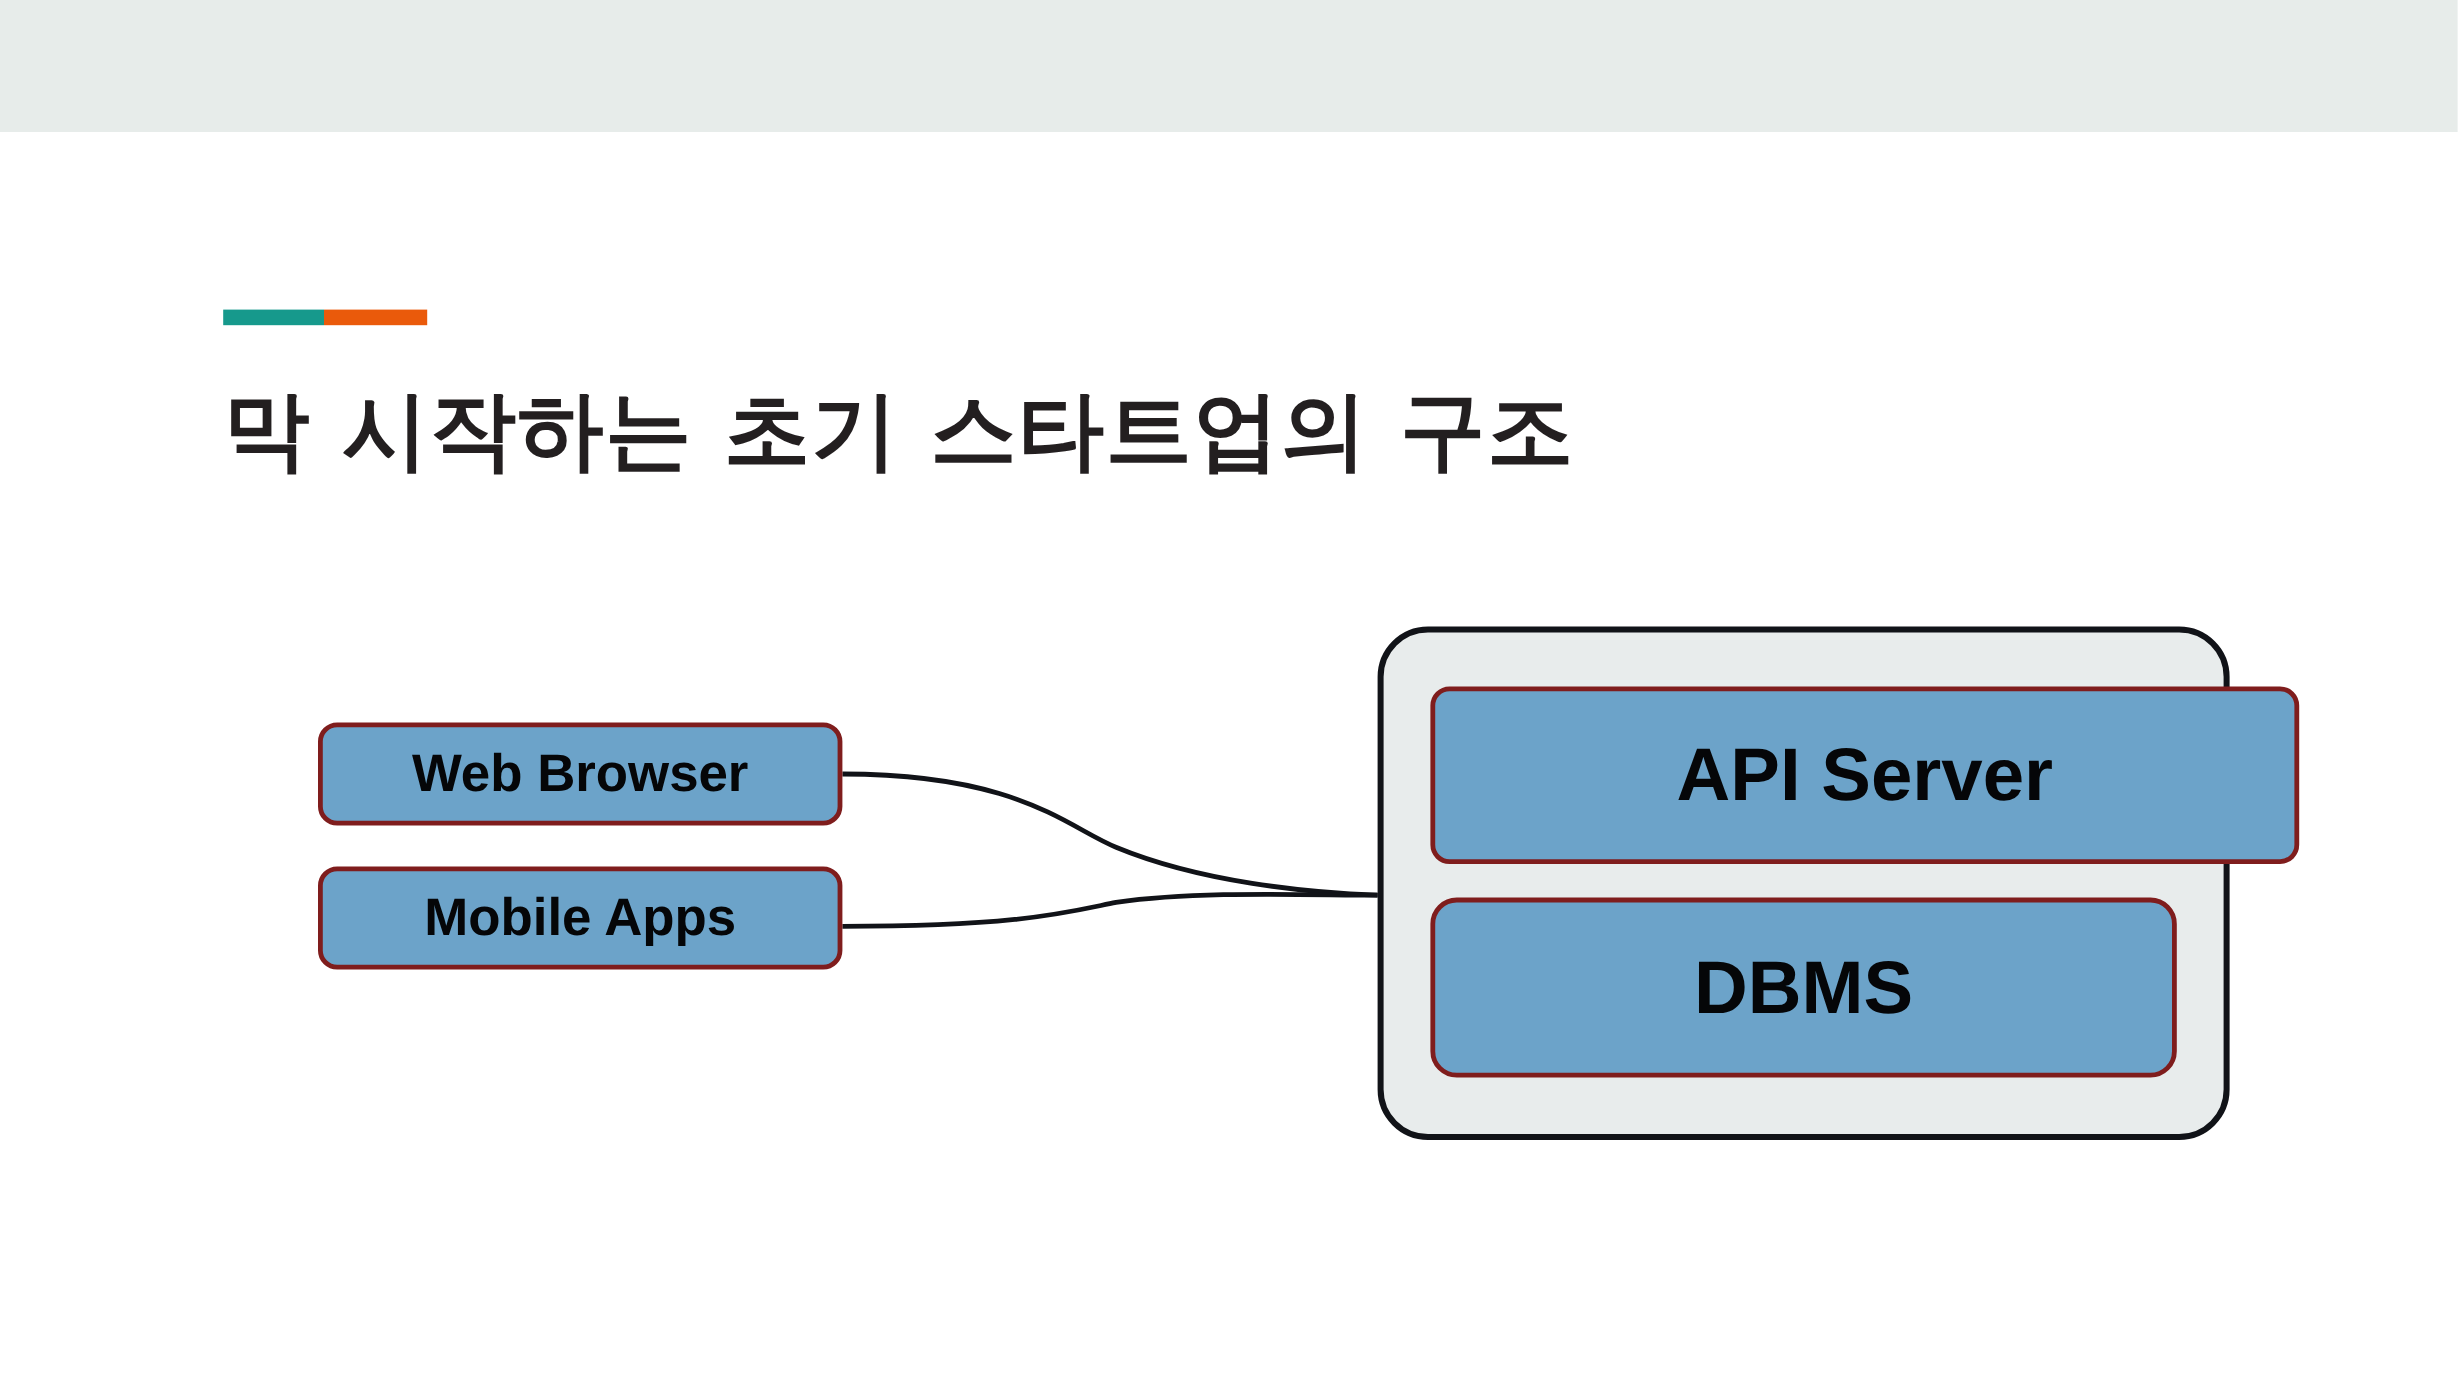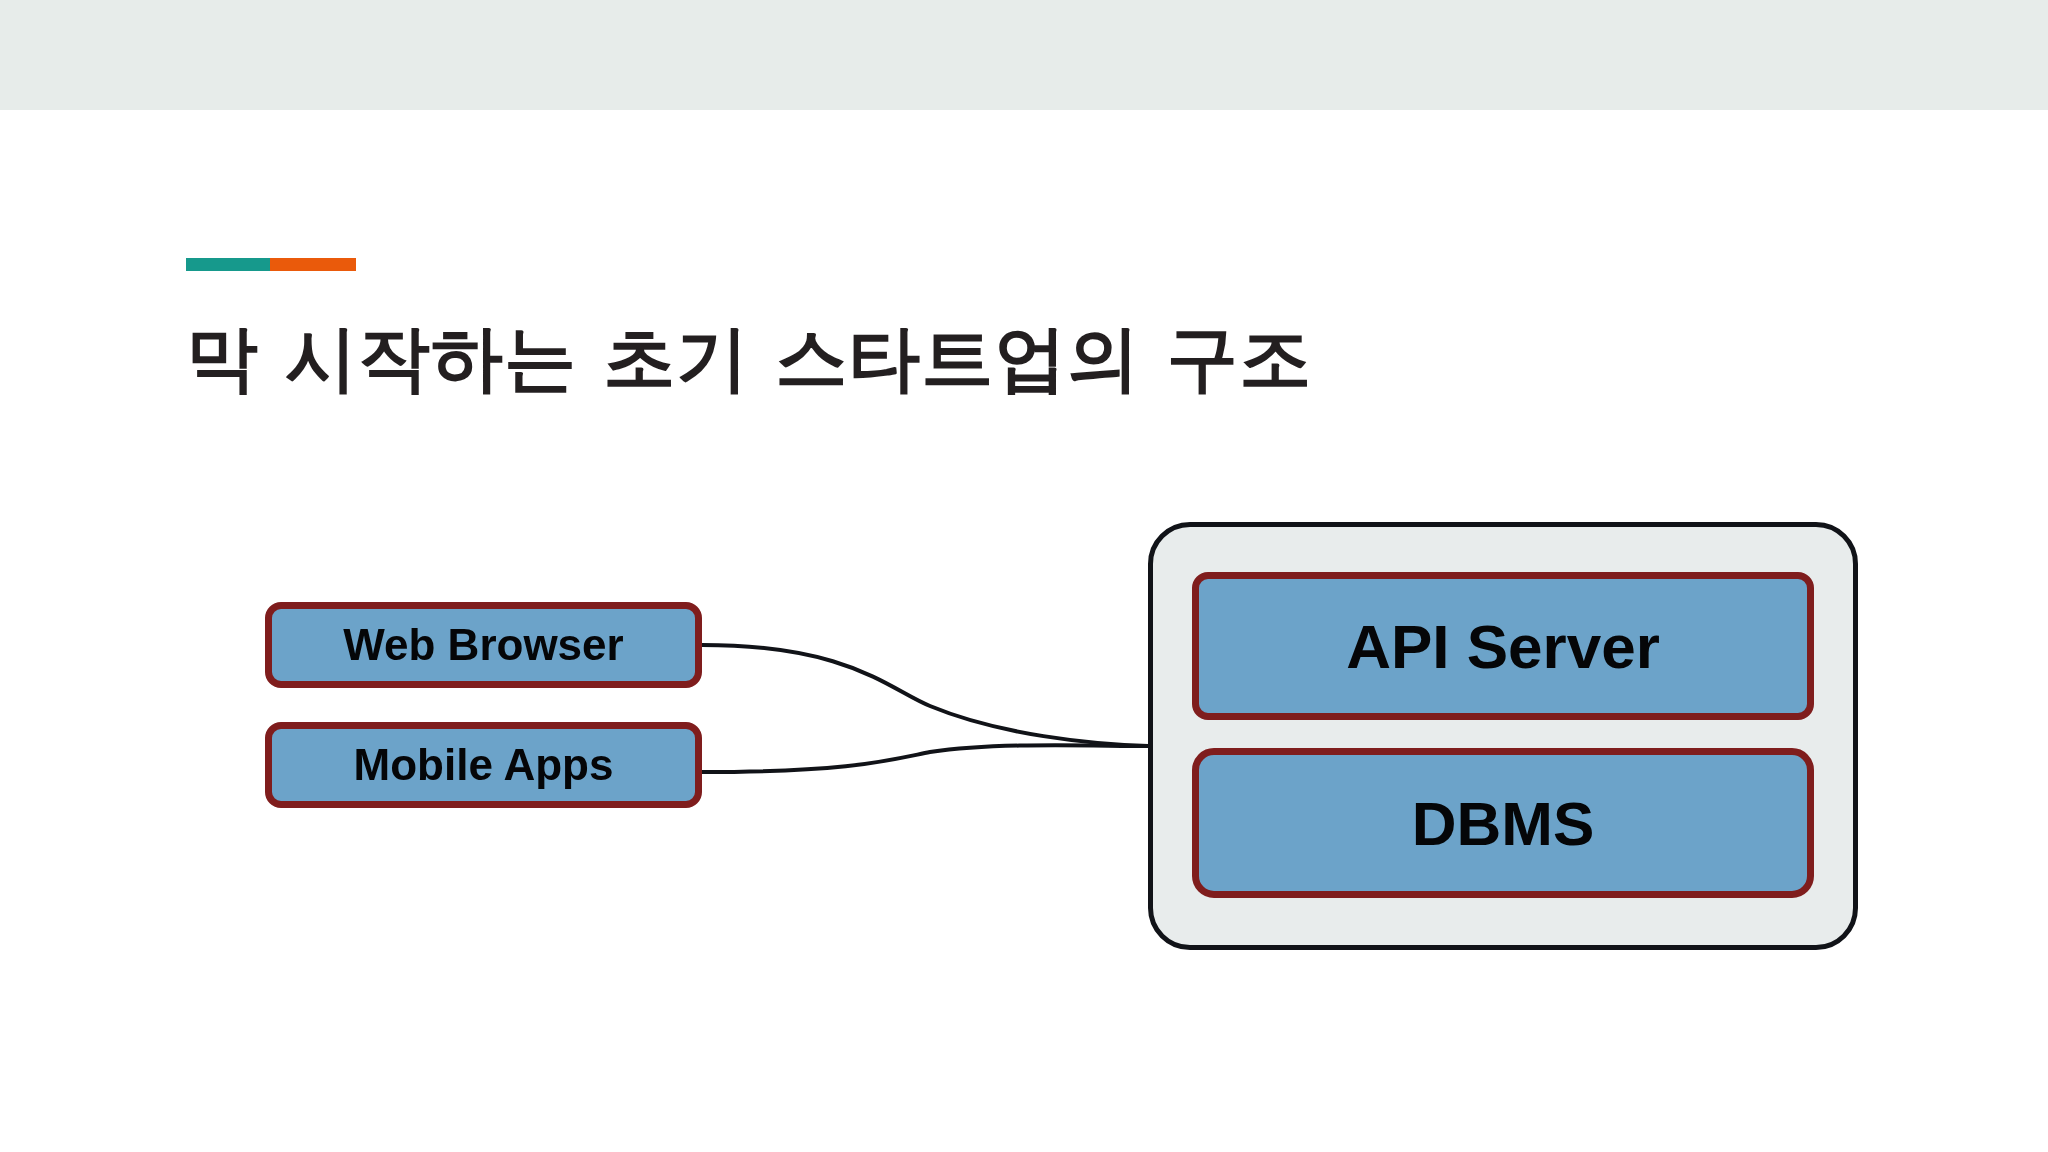--- a/index.html
+++ b/index.html
@@ -71,21 +71,21 @@
     top: 0;
     width: 2048px;
     height: 1152px;
     pointer-events: none;
   }
   #diagram > * { pointer-events: auto; }
 
   .node-box {
     position: absolute;
     background: #6ca3c9;
-    border: 7px solid #7f1d1d;
+    border: 4px solid #7f1d1d;
     border-radius: 16px;
     box-sizing: border-box;
     display: flex;
     align-items: center;
     justify-content: center;
   }
   .node-label {
     font-family: "Liberation Sans", "DejaVu Sans", sans-serif;
     font-weight: bold;
     color: #050608;
@@ -114,21 +114,21 @@
     width: 710px;
     height: 428px;
     background: #e8ecec;
     border: 5px solid #111318;
     border-radius: 42px;
     box-sizing: border-box;
   }
   #node-api-server {
     left: 1192px;
     top: 572px;
-    width: 622px;
+    width: 724px;
     height: 148px;
   }
   #node-api-server .node-label { font-size: 62px; }
 
   #node-dbms {
     left: 1192px;
     top: 748px;
     width: 622px;
     height: 150px;
     border-radius: 22px;

